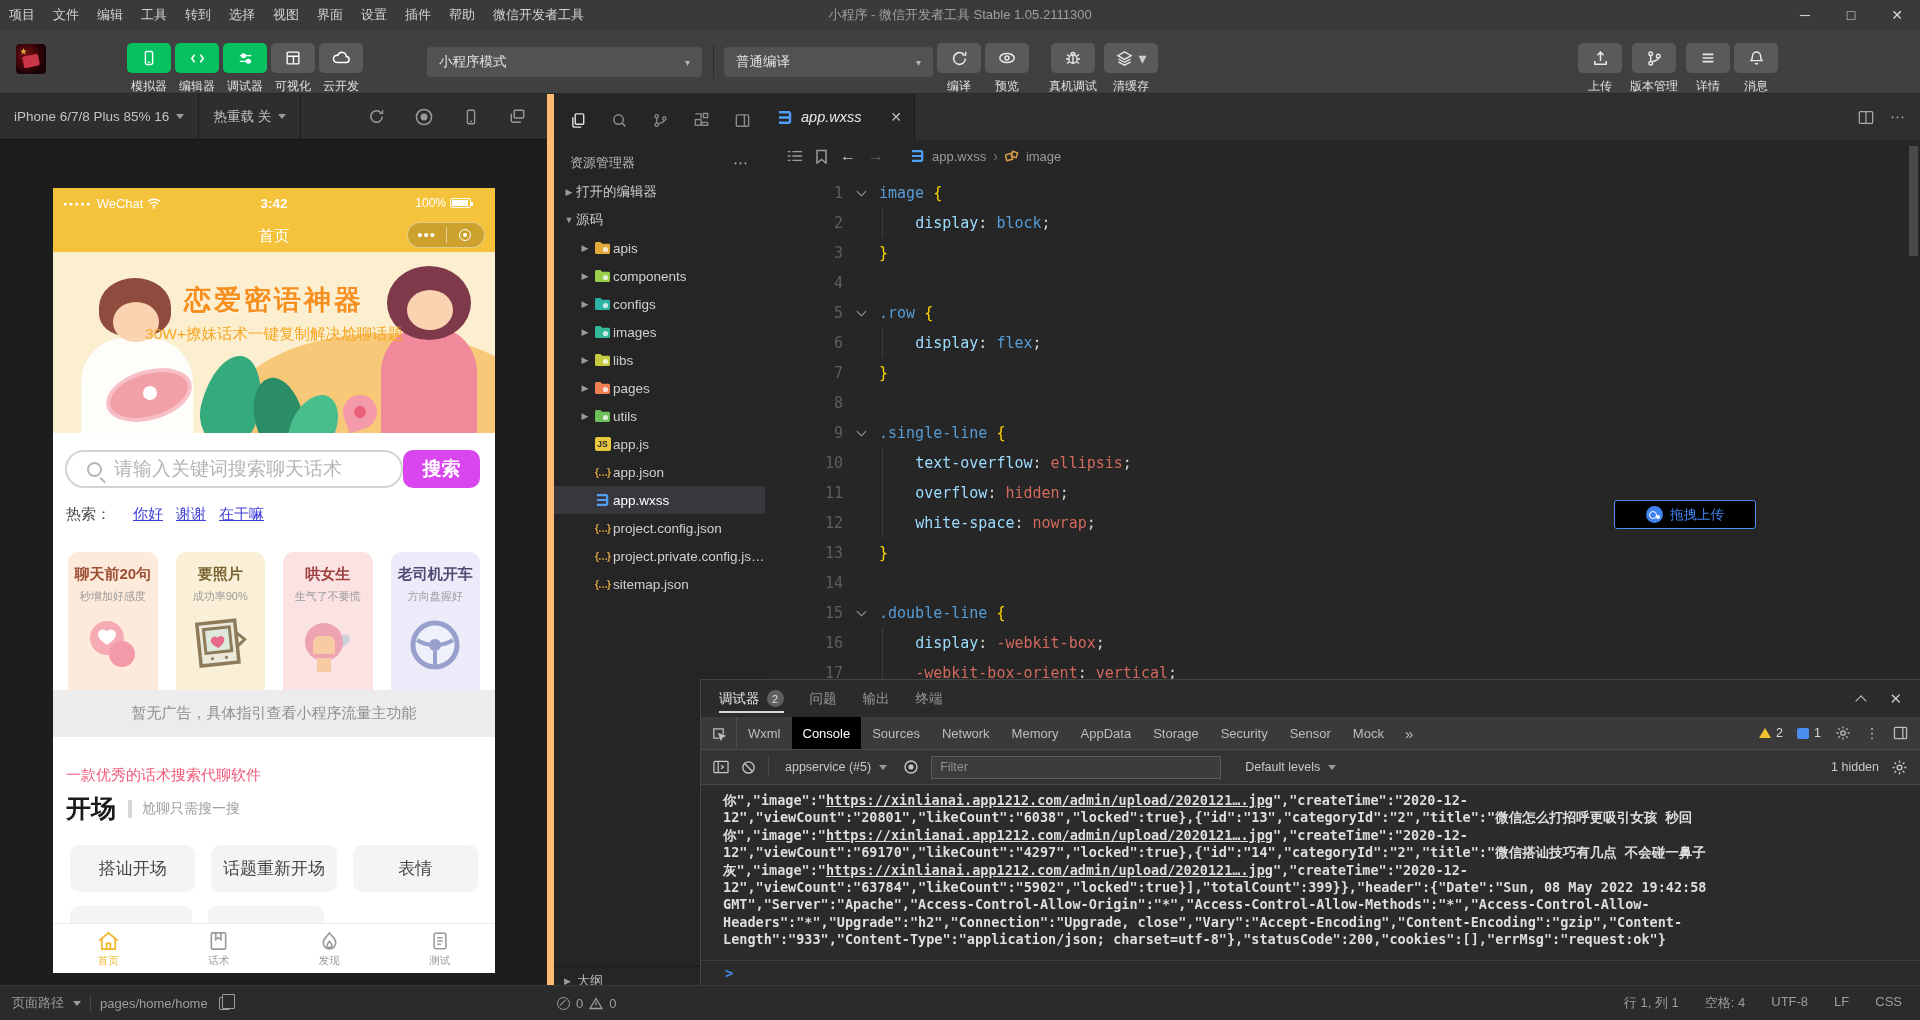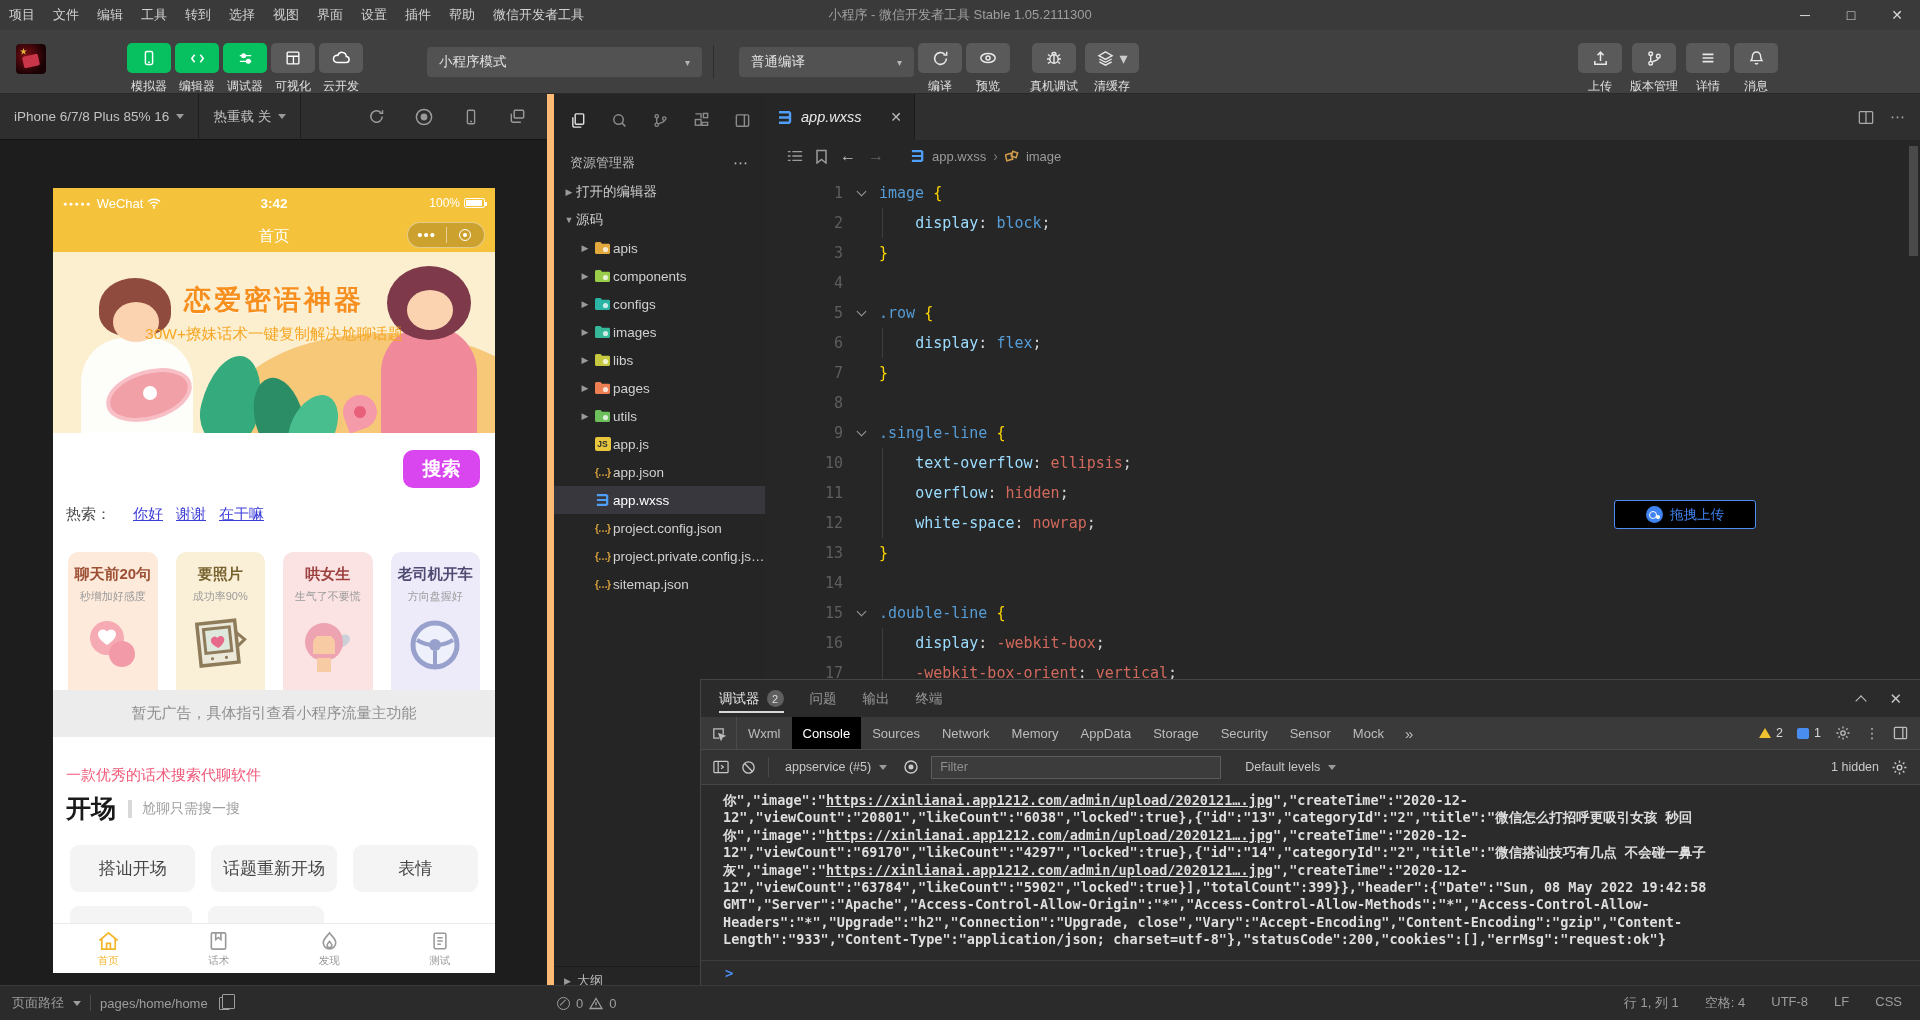--- a/index.html
+++ b/index.html
@@ -37,21 +37,21 @@
   .sim-div{width:1px;height:46px;background:#1d1d1d}
   .sim-icons{margin-left:auto;display:flex;gap:28px;padding-right:20px;align-items:center}
   .caret-down{display:inline-block;width:0;height:0;border-left:4px solid transparent;border-right:4px solid transparent;border-top:5px solid #9a9a9a}
 
   
   .phone{position:absolute;left:53px;top:94px;width:442px;height:785px;background:#fff;overflow:hidden;color:#333}
   .p-status{position:absolute;left:0;top:0;width:442px;height:30px;background:#f5c33b;color:#fff;display:flex;align-items:center;font-size:12.5px}
   .p-dots{letter-spacing:1.5px;font-size:7px;margin-left:10px}
   .p-carrier{margin-left:5px;font-weight:normal;font-size:13px}
   .p-time{position:absolute;left:50%;transform:translateX(-50%);font-size:13.5px;font-weight:bold}
-  .p-batt-wrap{position:absolute;right:10px;display:flex;align-items:center;gap:4px;font-size:12px}
+  .p-batt-wrap{position:absolute;right:24px;display:flex;align-items:center;gap:4px;font-size:12px}
   .batt{width:21px;height:10px;border:1px solid #fff;border-radius:2px;position:relative}
   .batt:before{content:"";position:absolute;left:1px;top:1px;bottom:1px;width:16px;background:#fff}
   .batt:after{content:"";position:absolute;right:-3px;top:2.5px;width:2px;height:4px;background:#fff}
   .p-nav{position:absolute;left:0;top:30px;width:442px;height:34px;background:#f5c33b}
   .p-nav-title{position:absolute;left:50%;top:8px;transform:translateX(-50%);color:#fff;font-size:15.5px}
   .capsule{position:absolute;right:10px;top:4px;width:78px;height:26px;border-radius:13px;background:rgba(96,74,12,0.28);border:1px solid rgba(255,255,255,0.45);display:flex;align-items:center;color:#fff}
   .cap-dots{flex:1;text-align:center;font-size:15px;letter-spacing:1px;line-height:10px}
   .cap-div{width:1px;height:16px;background:rgba(255,255,255,0.5)}
   .cap-target{flex:1;display:flex;align-items:center;justify-content:center}
   .cap-circle{width:12px;height:12px;border:1.6px solid #fff;border-radius:50%;display:flex;align-items:center;justify-content:center}
@@ -274,21 +274,21 @@
           </div>
           <div class="tlab">云开发</div>
         </div>
       </div>
     <div style="width:62px;flex:0 0 auto"></div>
     <div class="tsel" style="width:275px">
       <span>小程序模式</span>
       <span class="caret">▾</span>
     </div>
     <div class="vdiv" style="margin-left:11px"></div>
-    <div class="tsel" style="width:175px;margin-left:25px">
+    <div class="tsel" style="width:209px;margin-left:10px">
       <span>普通编译</span>
       <span class="caret">▾</span>
     </div>
     <div class="titem" style="margin-left:2px">
       <div class="tbtn gray">
         <span>
             <svg width="19" height="19" viewBox="0 0 20 20" fill="none" stroke="#e8e8e8" stroke-width="1.6">
               <path d="M16.2 10a6.2 6.2 0 1 1-1.8-4.4"></path>
               <path d="M16.5 2.8v3.4h-3.4"></path>
             </svg>
@@ -462,20 +462,24 @@
         <div class="leaf2"></div>
         <div class="leaf3"></div>
         <div class="flower"></div>
         <div class="woman-body"></div>
         <div class="woman-hair"></div>
         <div class="woman-face"></div>
         <div class="p-banner-title">恋爱密语神器</div>
         <div class="p-banner-sub">30W+撩妹话术一键复制解决尬聊话题</div>
       </div>
 
+      <div class="p-search-input">
+        <span class="mag"></span>
+        <span>请输入关键词搜索聊天话术</span>
+      </div>
       <div class="p-search-btn">搜索</div>
 
       <div class="p-hot">
         <span class="hlabel">热索：</span>
         <span id="hot-links" style="display:flex;gap:13px">
             <span class="hlink">你好</span>
             <span class="hlink">谢谢</span>
             <span class="hlink">在干嘛</span>
           </span>
       </div>

